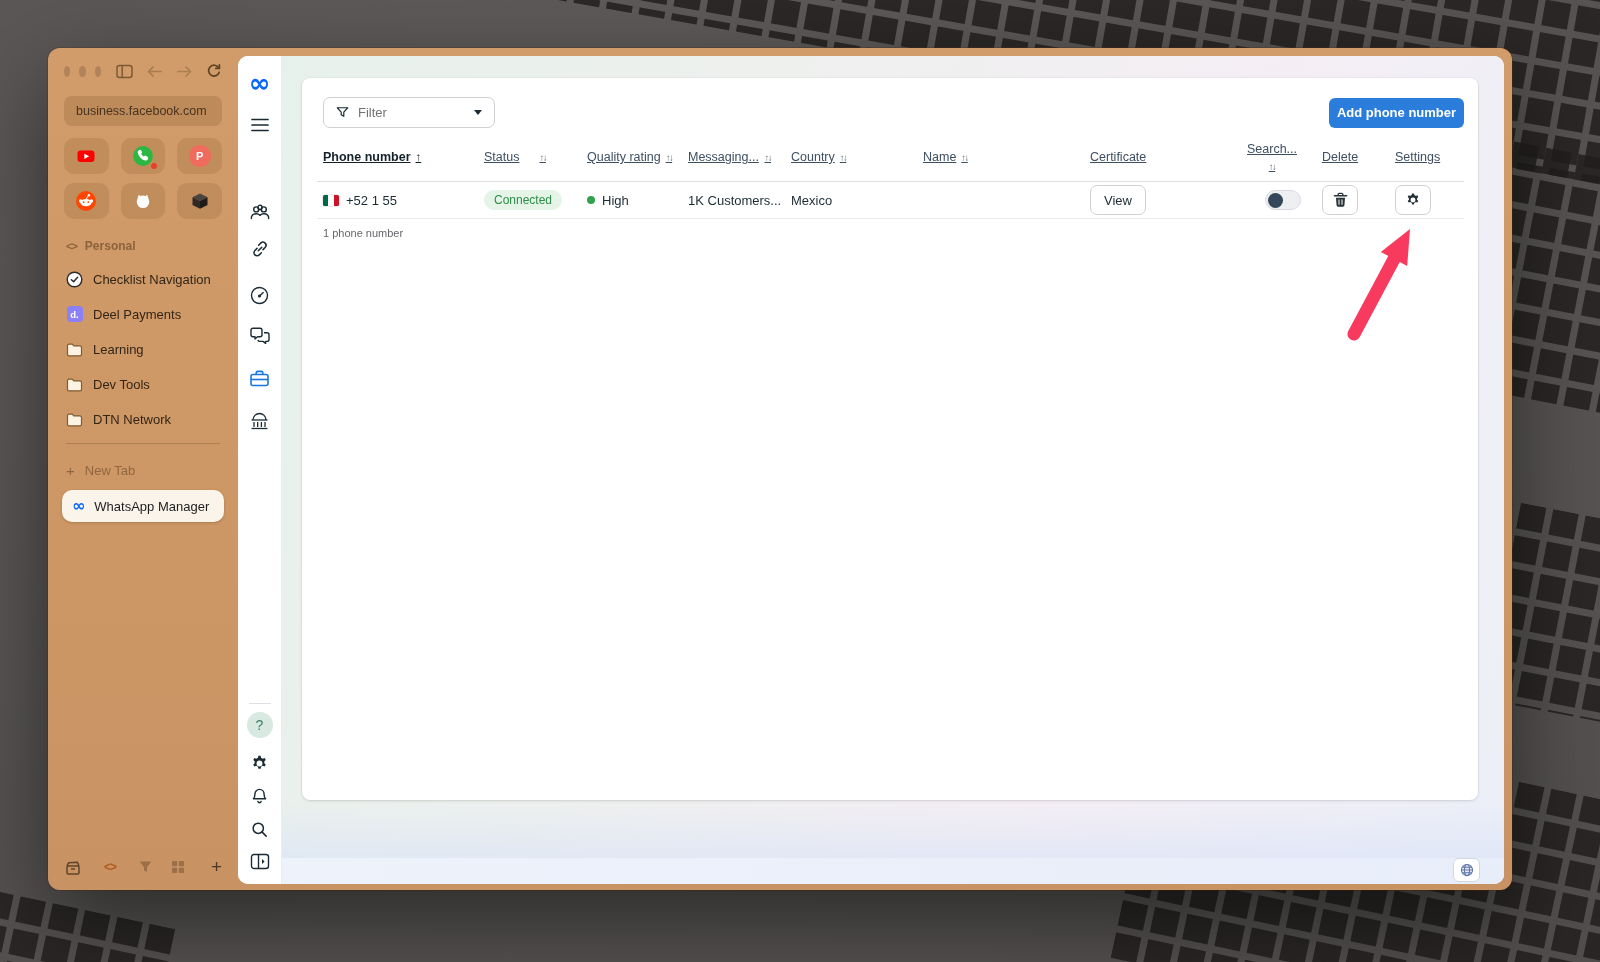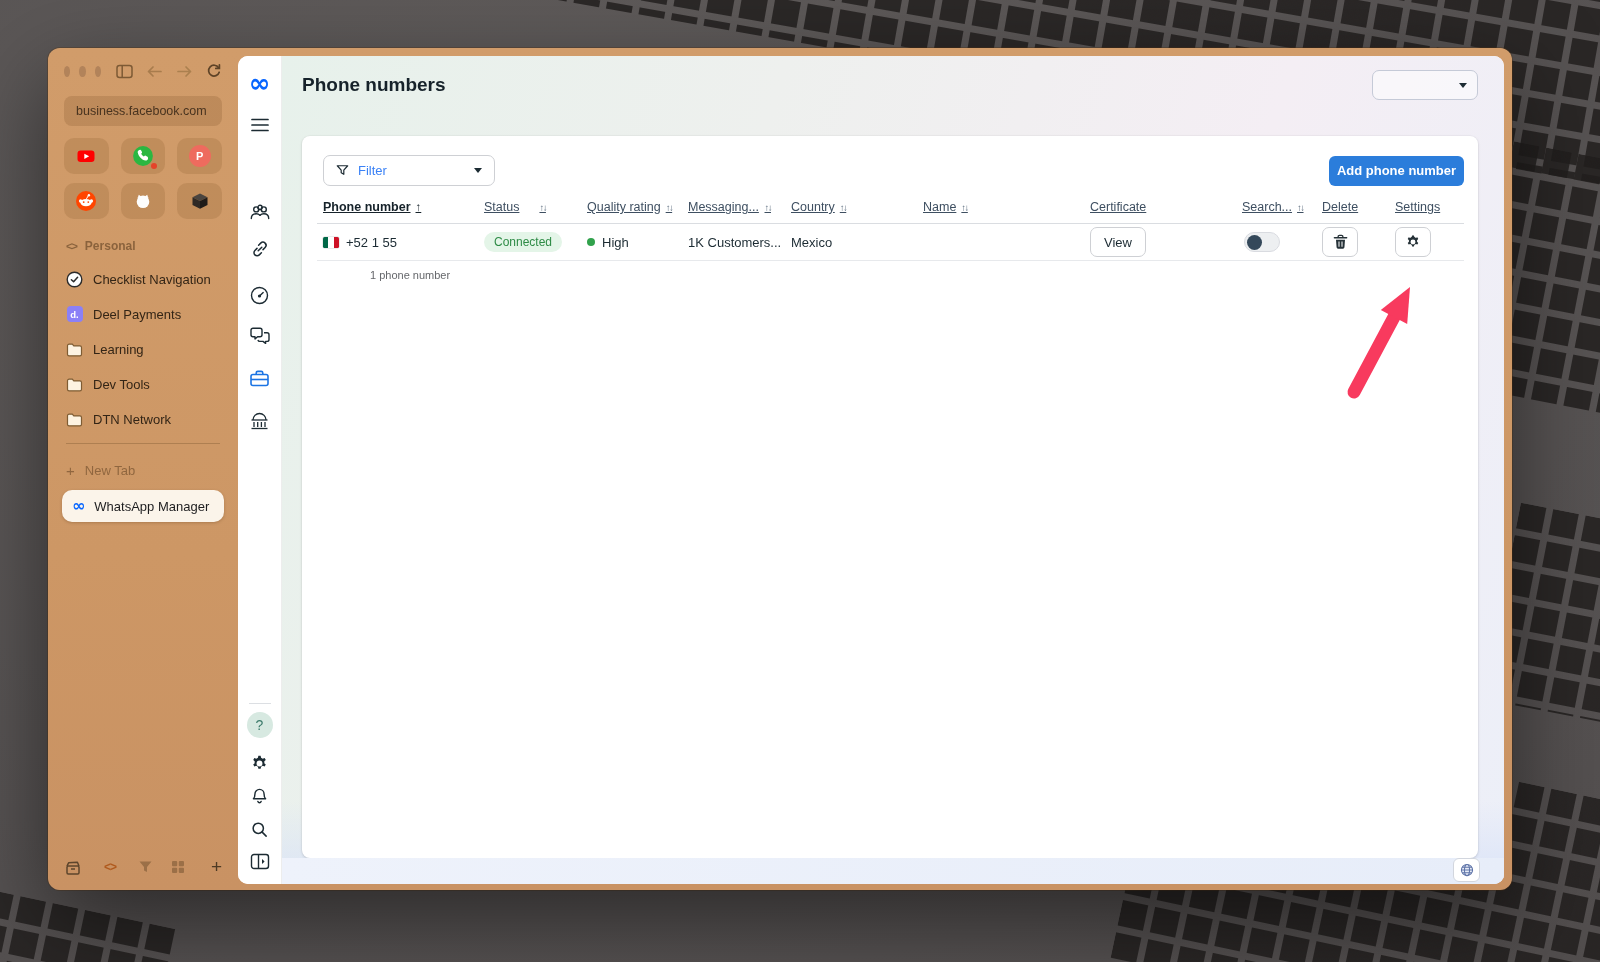--- a/index.html
+++ b/index.html
@@ -98,45 +98,45 @@
   .card {
     position:relative; margin:22px 26px 0 20px; height:722px; background:#fff; border-radius:8px;
     box-shadow:0 1px 3px rgba(0,0,0,.13), 0 0 0 1px rgba(0,0,0,.02);
     padding:19px 14px 0 15px;
   }
   .controls { display:flex; align-items:center; height:31px; }
   .search-box { width:425px; height:31px; border:1px solid #ced0d4; border-radius:7px; display:flex; align-items:center; padding:0 10px; background:#fff; }
   .search-box input { border:none; outline:none; flex:1; font-size:13px; color:#1c2b33; margin-left:7px; font-family:inherit; background:transparent; }
   .search-box input::placeholder { color:#65676b; }
   .filter-box { width:172px; height:31px; border:1px solid #ced0d4; border-radius:7px; display:flex; align-items:center; padding:0 12px; gap:9px; margin-left:6px; background:#fff; }
-  .filter-box .lbl { font-size:13px; color:#3b82f6; flex:1; }
+  .filter-box .lbl { font-size:13px; color:#737373; flex:1; }
   .controls .sp { flex:1; }
   .add-btn {
     width:135px; height:30px; border:none; border-radius:6px; background:#2b7ddb; color:#fff;
     font-size:13px; font-weight:600; font-family:inherit; cursor:pointer;
   }
   .thead { display:flex; align-items:center; margin-top:14px; padding:0 0 9px 6px; border-bottom:1px solid #dadde1; }
   .th { display:flex; align-items:center; gap:5px; font-size:12.5px; color:#3e4f61;text-decoration:underline; }
   .th.bold { font-weight:700; color:#16222a; }
   .th .sort { font-size:9.5px; letter-spacing:-1.5px; color:#5a6b7d; white-space:nowrap; }
   .th .sort.asc { font-size:11.5px; color:#16222a; font-weight:700; letter-spacing:0; }
   .th.spread { justify-content:space-between; padding-right:20px; }
   .c0{width:161px;} .c1{width:103px;gap:20px;} .c2{width:101px;} .c3{width:103px;} .c4{width:132px;}
-  .c5{width:167px;} .c6{width:152px;} .c7{width:80px;} .c8{width:73px;} .c9{flex:1;}
+  .c5{width:167px;} .c6{width:152px;} .c7{width:80px;flex-direction:column;} .c8{width:73px;} .c9{flex:1;}
   .trow { display:flex; align-items:center; height:37px; padding-left:6px; border-bottom:1px solid #e7e9ec; font-size:13px; color:#1c2b33; }
   .td { display:flex; align-items:center; gap:7px; }
   .flag { width:16px; height:11px; border-radius:1.5px; overflow:hidden; display:flex; flex:none; box-shadow:0 0 0 .5px rgba(0,0,0,.15); }
   .flag i { flex:1; } .flag .g{background:#006847;} .flag .w{background:#fff;} .flag .r{background:#ce1126;}
   .status-badge { background:#e4f5e8; color:#2e8b46; font-size:12px; font-weight:500; border-radius:11px; padding:3px 10px;text-align:center; }
   .qdot { width:8px; height:8px; border-radius:50%; background:#31a24c; }
   .view-btn { height:30px; padding:0 13px; border:1px solid #ced0d4; border-radius:7px; background:#fff; font-size:13px; color:#1c2b33; font-family:inherit; cursor:pointer; }
   .icon-btn { width:36px; height:30px; border:1px solid #ced0d4; border-radius:7px; background:#fff; display:flex; align-items:center; justify-content:center; cursor:pointer; }
   .toggle { width:36px; height:20px; border-radius:10px; background:#edeff1; border:1px solid #d9dbe0; position:relative; margin-left:2px; cursor:pointer; }
   .toggle .knob { position:absolute; left:1.5px; top:1.5px; width:15px; height:15px; border-radius:50%; background:#34485a; }
-  .summary { margin-top:8px; padding-left:6px; font-size:11px; color:#65676b;margin-left:47px; }
+  .summary { margin-top:8px; padding-left:6px; font-size:11px; color:#65676b; }
   .arrow-svg { position:absolute; left:1035px; top:140px; z-index:5; pointer-events:none; }
 
   .foot-strip { position:absolute; left:0; right:0; bottom:0; height:26px;
     background:linear-gradient(90deg,#eef2fb 0%, #e7edf9 100%); }
   .globe-btn { position:absolute; right:24px; bottom:2px; width:27px; height:24px;
     background:#fff; border:1px solid #d2d6de; border-radius:6px; display:flex; align-items:center; justify-content:center; }
 </style>
 </head>
 <body>
 
@@ -397,26 +397,20 @@
       <span class="ricon" style="margin-top:14px">
         <svg width="20" height="17" viewBox="0 0 20 17" fill="none" stroke="#1c2b33" stroke-width="1.4" stroke-linejoin="round">
             <rect x="1.5" y="1.5" width="17" height="14" rx="2.5"></rect>
             <line x1="8.5" y1="1.5" x2="8.5" y2="15.5"></line>
             <path d="M12 6 l2.6 2.5 L12 11" fill="#1c2b33" stroke="none"></path>
           </svg>
       </span>
     </nav>
 
     <div class="main">
-      <div class="page-header">
-        <h1 class="page-title">Phone numbers</h1>
-        <div class="hdr-select">
-          <span class="caret"></span>
-        </div>
-      </div>
 
       <section class="card">
         <div class="controls">
           <div class="filter-box">
             <svg width="13" height="13" viewBox="0 0 15 14">
                 <path d="M1.5 1.5 h12 L9 6.6 v4.8 L6 9.6 V6.6 z" fill="none" stroke="#1c2b33" stroke-width="1.4" stroke-linejoin="round"></path>
               </svg>
             <span class="lbl">Filter</span>
             <span class="caret"></span>
           </div>

